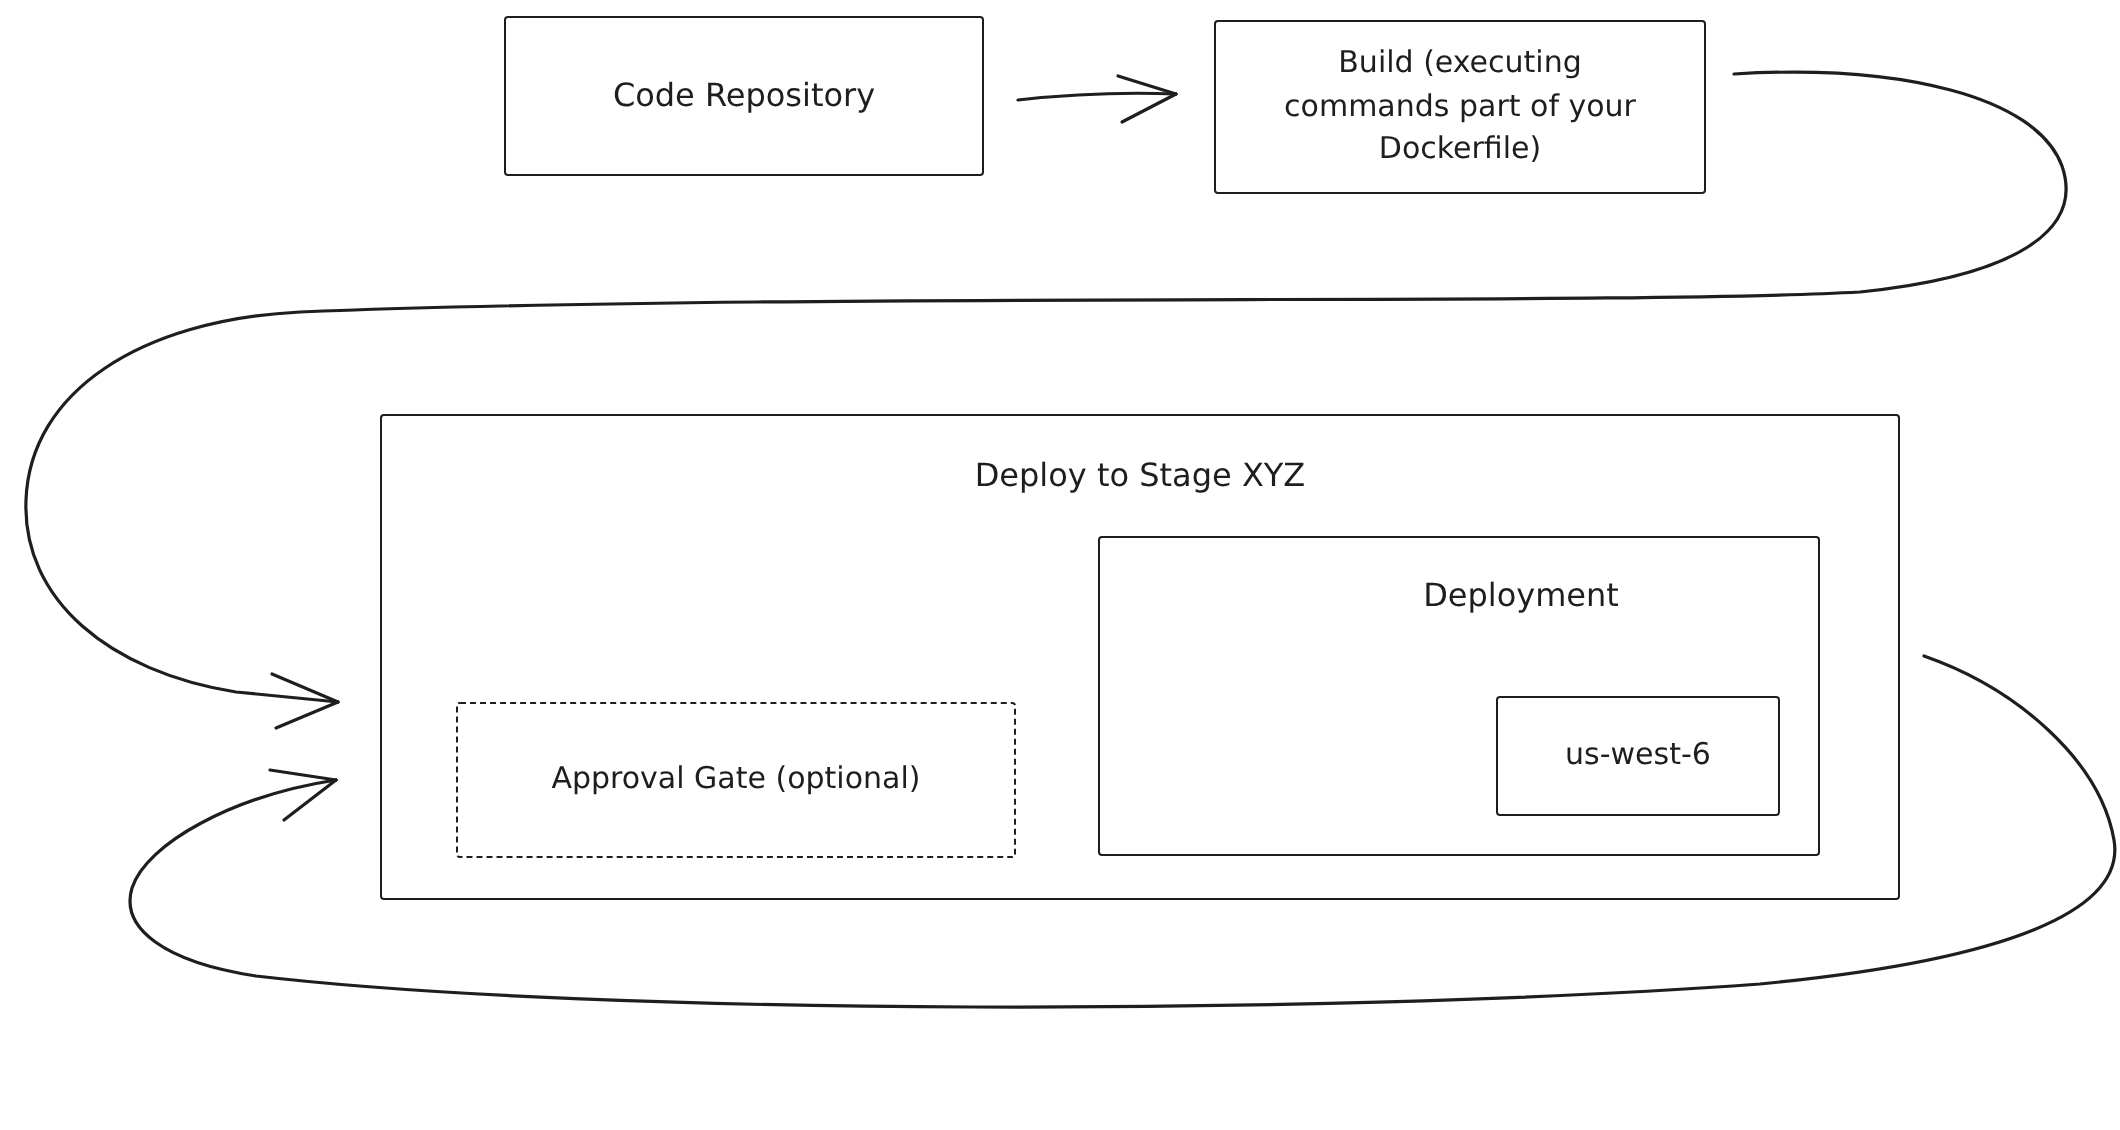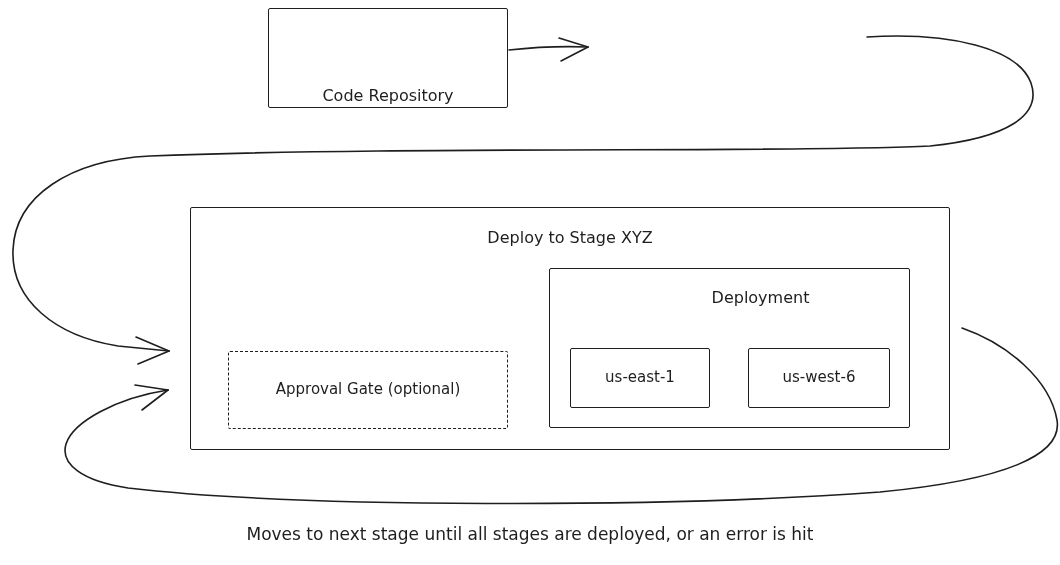--- a/index.html
+++ b/index.html
@@ -85,37 +85,38 @@
       </g>
 
       <g>
         <path d="M 962 328 C 1008 344 1050 380 1057 420 C 1063 455 1005 480 880 492 C 660 508 300 508 128 488 C 82 481 60 464 66 444 C 73 422 116 398 168 390"></path>
         <path d="M 168 390 L 135 385"></path>
         <path d="M 168 390 L 142 410"></path>
       </g>
     </g>
   </svg>
 
-  <div class="node" style="left:268px; top:8px; width:240px; height:100px; font-size:16px;align-items:flex-end;">
+  <div class="node" style="left:252px; top:8px; width:240px; height:80px; font-size:16px;">
     <span class="label">Code Repository</span>
   </div>
 
+  <div class="node" style="left:607px; top:10px; width:246px; height:87px;">
+    <span class="label">Build (executing
+commands part of your
+Dockerfile)</span>
+  </div>
 
   <div class="frame" style="left:190px; top:207px; width:760px; height:243px;"></div>
   <div class="frame-title" style="left:190px; top:228px; width:760px;">Deploy to Stage XYZ</div>
 
   <div class="node dashed" style="left:228px; top:310px; width:280px; height:78px;margin-top:41px;">
     <span class="label">Approval Gate (optional)</span>
   </div>
 
   <div class="frame" style="left:549px; top:268px; width:361px; height:160px;"></div>
   <div class="frame-title" style="left:549px; top:288px; width:423px;">Deployment</div>
 
-  <div class="node" style="left:570px; top:348px; width:140px; height:60px;">
-    <span class="label">us-east-1</span>
-  </div>
   <div class="node" style="left:748px; top:348px; width:142px; height:60px;">
     <span class="label">us-west-6</span>
   </div>
 
-  <div class="caption">Moves to next stage until all stages are deployed, or an error is hit</div>
 
 </div>
 
 </body></html>

